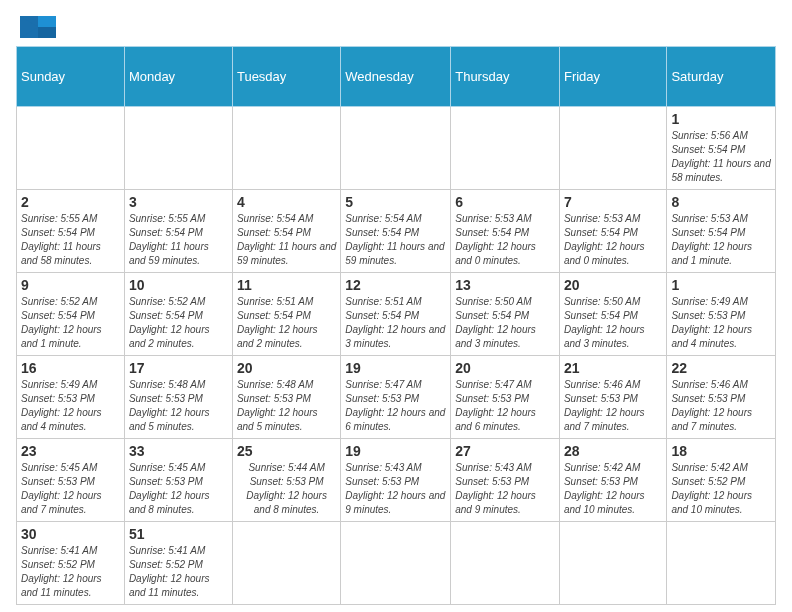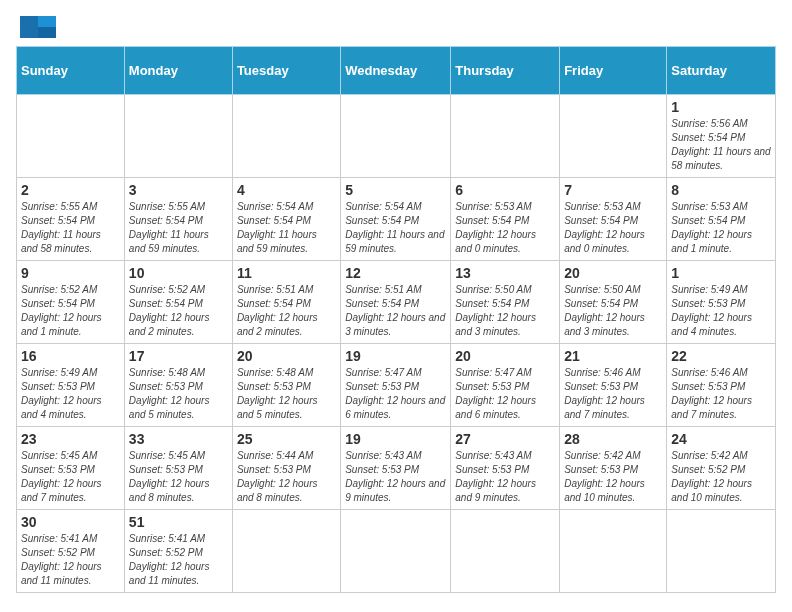--- a/index.html
+++ b/index.html
@@ -55,22 +55,22 @@
       margin-bottom: 8px;
     }
     .calendar {
       width: 100%;
       border-collapse: collapse;
     }
     .calendar th {
       background: #2196c4;
       color: #fff;
       font-size: 13px;
-      font-weight: bold;
-      padding: 16px 4px;
+      font-weight: normal;
+      padding: 22px 4px;
       text-align: left;
       border: 1px solid #aad4e8;
     }
     .calendar td {
       width: 113px;
       vertical-align: top;
       border: 1px solid #ccc;
       padding: 4px 4px 4px 4px;
       font-size: 10.5px;
       color: #333;
@@ -285,21 +285,21 @@
 Daylight: 12 hours and 7 minutes.</div>
         </td>
         <td>
           <span class="day-number">33</span>
           <div class="day-info" style="white-space: pre-line;">Sunrise: 5:45 AM
 Sunset: 5:53 PM
 Daylight: 12 hours and 8 minutes.</div>
         </td>
         <td>
           <span class="day-number">25</span>
-          <div class="day-info" style="white-space: pre-line;">Sunrise: 5:44 AM
+          <div class="day-info" style="white-space: pre-line; text-align: center;">Sunrise: 5:44 AM
 Sunset: 5:53 PM
 Daylight: 12 hours and 8 minutes.</div>
         </td>
         <td>
           <span class="day-number">19</span>
           <div class="day-info" style="white-space: pre-line;">Sunrise: 5:43 AM
 Sunset: 5:53 PM
 Daylight: 12 hours and 9 minutes.</div>
         </td>
         <td>
@@ -308,21 +308,21 @@
 Sunset: 5:53 PM
 Daylight: 12 hours and 9 minutes.</div>
         </td>
         <td>
           <span class="day-number">28</span>
           <div class="day-info" style="white-space: pre-line;">Sunrise: 5:42 AM
 Sunset: 5:53 PM
 Daylight: 12 hours and 10 minutes.</div>
         </td>
         <td>
-          <span class="day-number">24</span>
+          <span class="day-number">18</span>
           <div class="day-info" style="white-space: pre-line;">Sunrise: 5:42 AM
 Sunset: 5:52 PM
 Daylight: 12 hours and 10 minutes.</div>
         </td>
       </tr>
       <tr>
         <td>
           <span class="day-number">30</span>
           <div class="day-info" style="white-space: pre-line;">Sunrise: 5:41 AM
 Sunset: 5:52 PM

